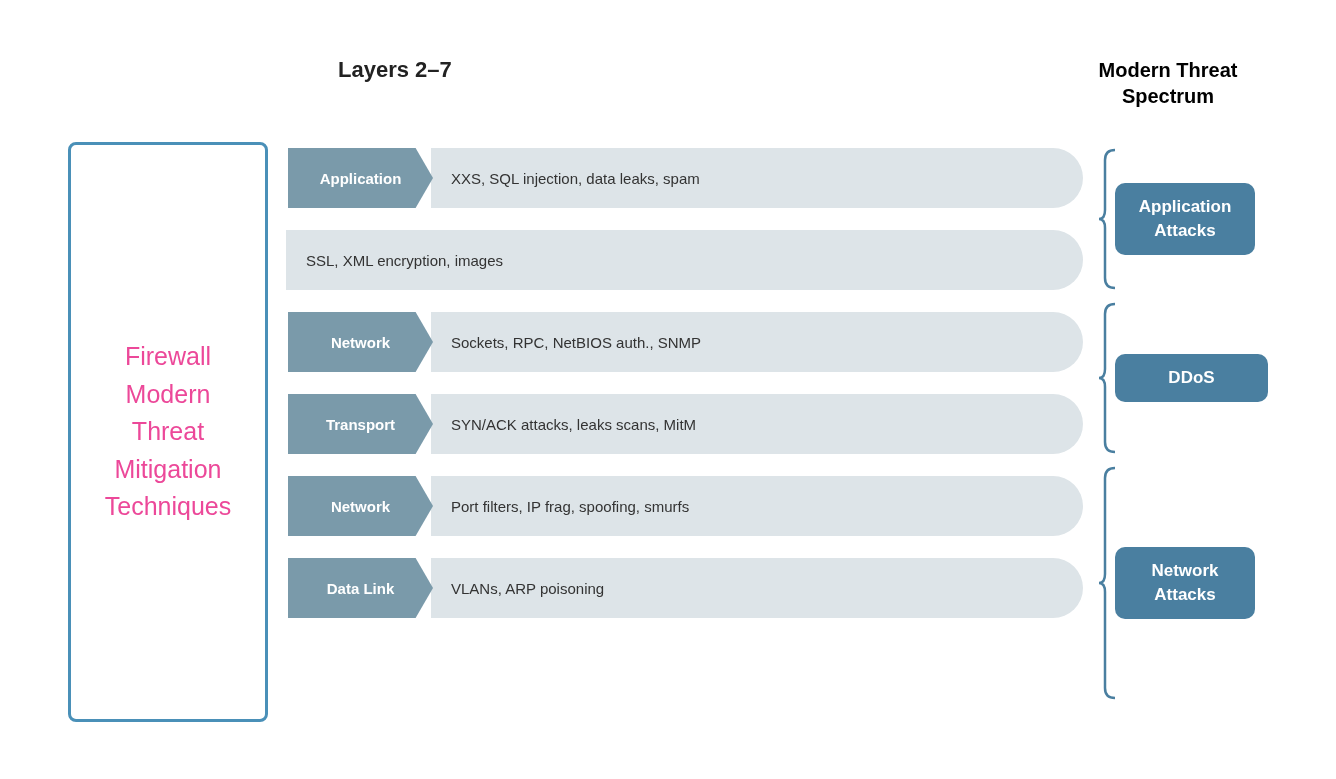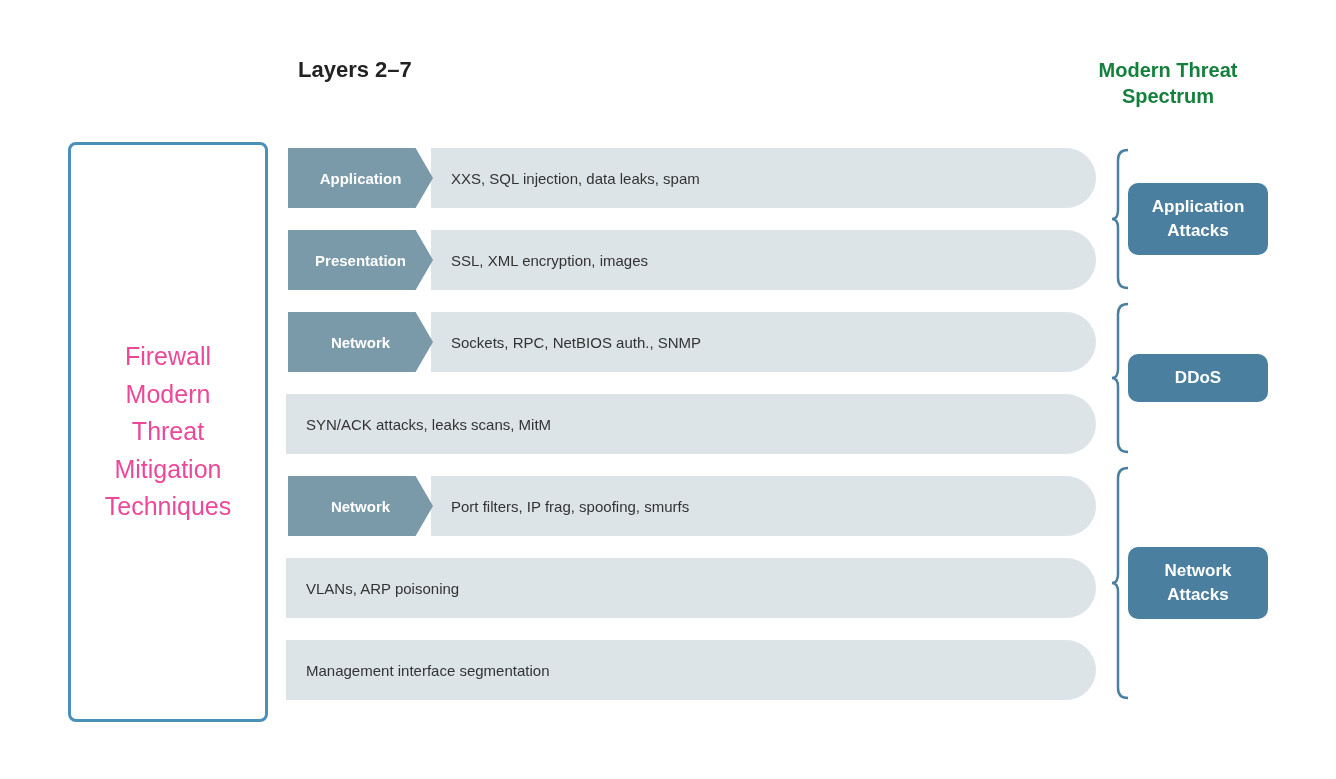--- a/index.html
+++ b/index.html
@@ -16,41 +16,42 @@
       display: flex;
       flex-direction: column;
       align-items: flex-start;
       width: 1200px;
       padding: 20px 0;
     }
     .header-row {
       display: flex;
       width: 100%;
       margin-bottom: 33px;
+      gap: 40px;
     }
     .header-spacer {
       width: 220px;
     }
     .layers-header {
       flex: 1;
       padding-left: 10px;
     }
     .layers-header-text {
       font-size: 22px;
       font-weight: bold;
       color: #222;
     }
     .threat-header {
       width: 200px;
       text-align: center;
     }
     .threat-header-text {
       font-size: 20px;
       font-weight: bold;
-      color: #15803d;
+      color: #000000;
       line-height: 1.3;
     }
 
     .content-row {
       display: flex;
       width: 100%;
       align-items: stretch;
     }
 
     
@@ -175,81 +176,81 @@
         <div class="layer-row">
           <div class="layer-label">
             <span>Application</span>
           </div>
           <div class="layer-content">
             <span>XXS, SQL injection, data leaks, spam</span>
           </div>
         </div>
 
         <div class="layer-row">
-          <div class="layer-label">
-            <span>Presentation</span>
-          </div>
           <div class="layer-content">
             <span>SSL, XML encryption, images</span>
           </div>
         </div>
 
         <div class="layer-row">
           <div class="layer-label">
             <span>Network</span>
           </div>
           <div class="layer-content">
             <span>Sockets, RPC, NetBIOS auth., SNMP</span>
           </div>
         </div>
 
         <div class="layer-row">
+          <div class="layer-label">
+            <span>Transport</span>
+          </div>
           <div class="layer-content">
             <span>SYN/ACK attacks, leaks scans, MitM</span>
           </div>
         </div>
 
         <div class="layer-row">
           <div class="layer-label">
             <span>Network</span>
           </div>
           <div class="layer-content">
             <span>Port filters, IP frag, spoofing, smurfs</span>
           </div>
         </div>
 
         <div class="layer-row">
+          <div class="layer-label">
+            <span>Data Link</span>
+          </div>
           <div class="layer-content">
             <span>VLANs, ARP poisoning</span>
           </div>
         </div>
 
         <div class="layer-row">
-          <div class="layer-content">
-            <span>Management interface segmentation</span>
-          </div>
         </div>
       </div>
 
       <div class="right-side" style="margin-left: 14px; display: flex; flex-direction: column; gap: 0;">
 
         <div style="display: flex; flex-direction: row; align-items: center; height: 154px;">
           <svg width="18" height="154">
             <path d="M18,8 Q8,8 8,18 L8,68 Q8,77 2,77 Q8,77 8,86 L8,136 Q8,146 18,146" fill="none" stroke="#4a7fa0" stroke-width="2.5"></path>
           </svg>
           <div class="threat-label" style="width: 140px;">
             <span>Application<br>Attacks</span>
           </div>
         </div>
 
         <div style="display: flex; flex-direction: row; align-items: center; height: 164px;">
           <svg width="18" height="164">
             <path d="M18,8 Q8,8 8,18 L8,73 Q8,82 2,82 Q8,82 8,91 L8,146 Q8,156 18,156" fill="none" stroke="#4a7fa0" stroke-width="2.5"></path>
           </svg>
-          <div class="threat-label" style="width: 140px; text-align: center;">
+          <div class="threat-label" style="width: 153px; text-align: center;">
             <span>DDoS</span>
           </div>
         </div>
 
         <div style="display: flex; flex-direction: row; align-items: center; height: 246px;">
           <svg width="18" height="246">
             <path d="M18,8 Q8,8 8,18 L8,114 Q8,123 2,123 Q8,123 8,132 L8,228 Q8,238 18,238" fill="none" stroke="#4a7fa0" stroke-width="2.5"></path>
           </svg>
           <div class="threat-label" style="width: 140px;">
             <span>Network<br>Attacks</span>

